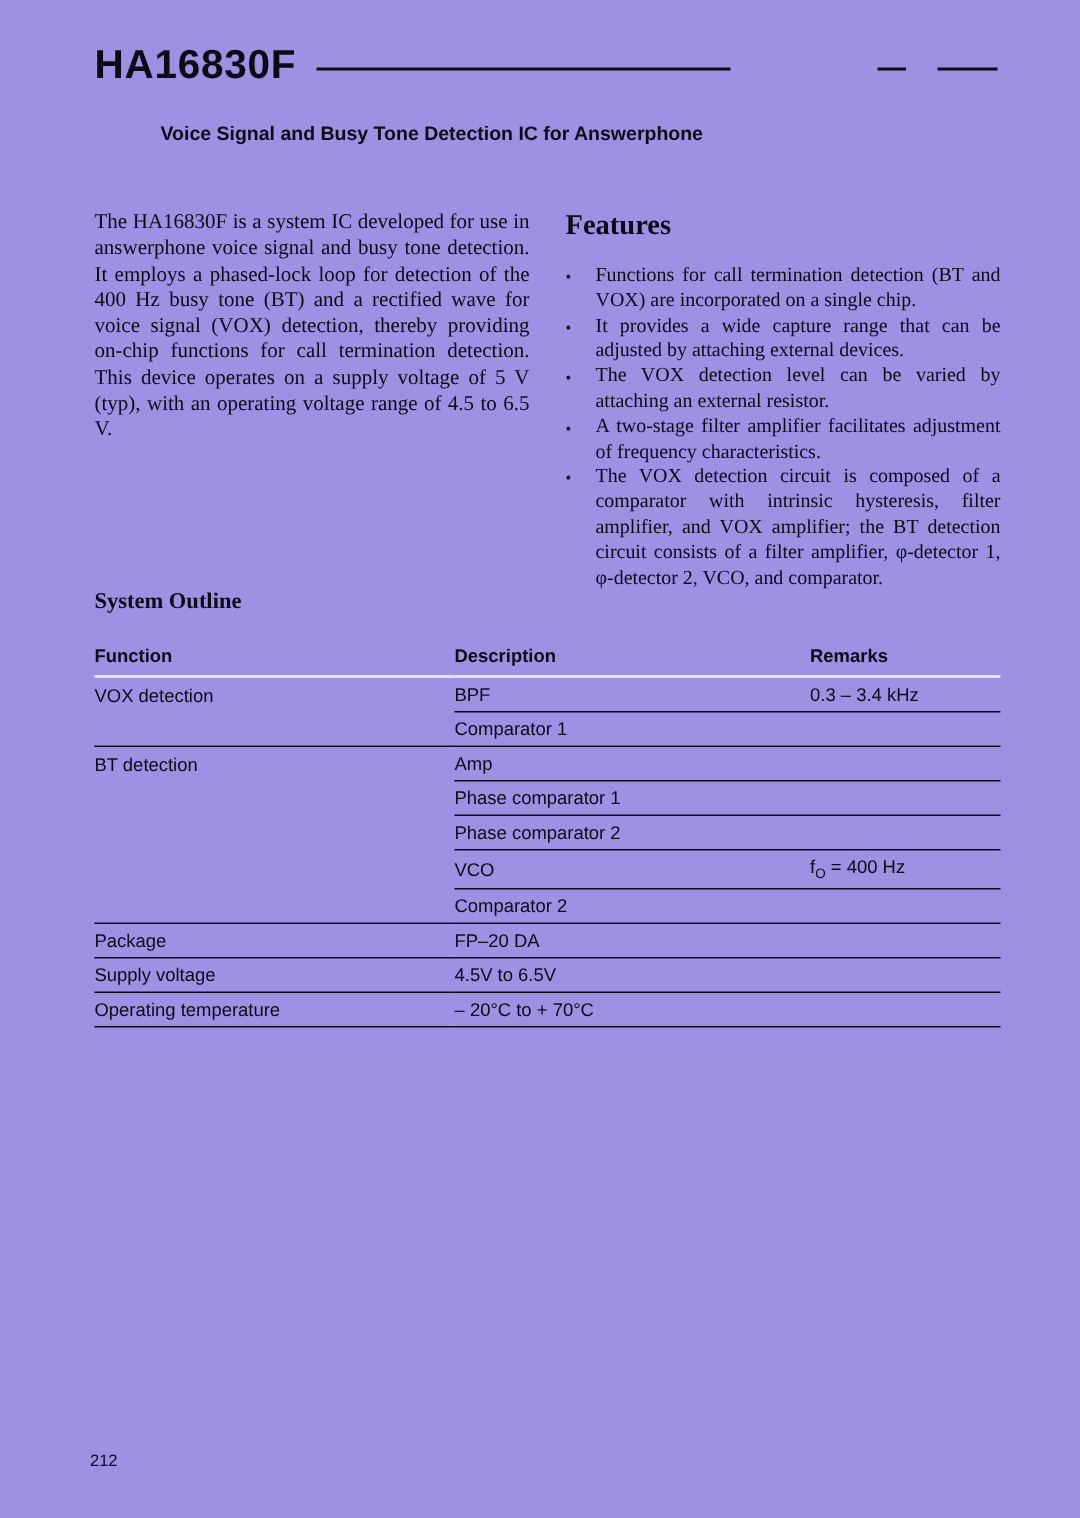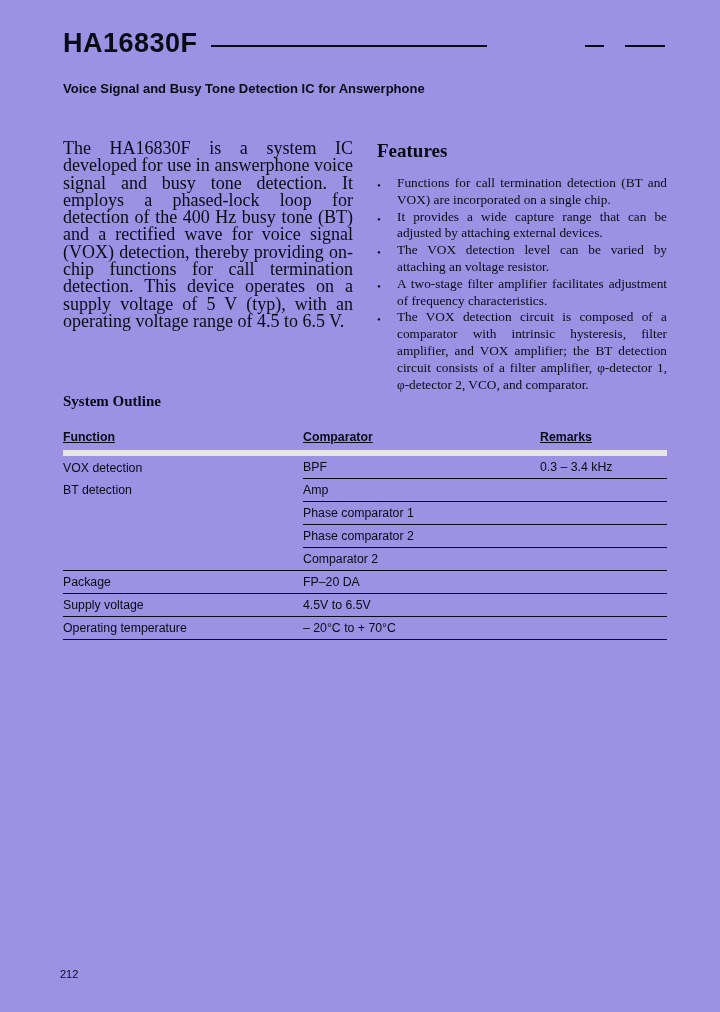--- a/index.html
+++ b/index.html
@@ -21,29 +21,29 @@
     font-weight:bold; font-size:27px; letter-spacing:0.5px;
   }
   .title-rule { height:2px; background:#0b0b16; width:276px; margin-left:13px; margin-top:4px; }
   .dash { height:2px; background:#0b0b16; margin-top:4px; }
   .dash-1 { width:19px; margin-left:98px; }
   .dash-2 { width:40px; margin-left:21px; }
 
   .subtitle {
     margin-top:22px;
     font-family:"Liberation Sans", sans-serif;
-    font-weight:bold; font-size:13px;
+    font-weight:bold; font-size:13px;margin-left:44px;
   }
 
   
   .two-col { margin-top:44px; display:flex; gap:24px; }
   .col-left { width:290px; }
   .col-right { flex:1; }
   .intro-text {
-    font-size:18px; line-height:17.3px;
+    font-size:14px; line-height:17.3px;
     text-align:justify;
   }
   .features-heading {
     font-size:19px; font-weight:bold;
     margin-bottom:13px;
   }
   .features-list { list-style:none; }
   .features-list li { display:flex; font-size:13.3px; line-height:16.8px; }
   .features-list .bullet { width:20px; flex:0 0 20px; font-size:11px; padding-top:2px; }
   .features-list .ftext { flex:1; text-align:justify; }
@@ -55,22 +55,21 @@
   table.outline {
     margin-top:16px;
     width:604px;
     border-collapse:collapse;
     font-family:"Liberation Sans", sans-serif;
     font-size:12.3px;
   }
   table.outline th {
     text-align:left; font-weight:bold;
     padding:4px 0 6px 0;
-    border-bottom:6px solid #e5e5e5;
-    text-decoration:underline;
+    border-bottom:2px solid #e5e5e5;
   }
   table.outline col.c1 { width:240px; }
   table.outline col.c2 { width:237px; }
   table.outline col.c3 { width:127px; }
   table.outline td { padding:4px 0 4px 0; height:22px; vertical-align:middle; }
   tr.full-sep td { border-bottom:1.5px solid #0b0b16; }
   tr.partial-sep td { border-bottom:1.5px solid #0b0b16; }
   tr.partial-sep td.c-func { border-bottom:none; }
   table.outline sub { font-size:9px; }
 
@@ -104,21 +103,21 @@
           <li>
             <span class="bullet">•</span>
             <span class="ftext">Functions for call termination detection  (BT and VOX) are incorporated on a single chip.</span>
           </li>
           <li>
             <span class="bullet">•</span>
             <span class="ftext">It provides a wide capture range that can be adjusted by attaching external devices.</span>
           </li>
           <li>
             <span class="bullet">•</span>
-            <span class="ftext">The VOX detection level can be varied by attaching  an voltage resistor.</span>
+            <span class="ftext">The VOX detection level can be varied by attaching  an external resistor.</span>
           </li>
           <li>
             <span class="bullet">•</span>
             <span class="ftext">A two-stage filter amplifier facilitates adjustment of frequency characteristics.</span>
           </li>
           <li>
             <span class="bullet">•</span>
             <span class="ftext">The VOX detection circuit is composed of a comparator with intrinsic hysteresis, filter amplifier, and VOX amplifier; the BT detection circuit consists of a filter amplifier, φ-detector 1, φ-detector 2, VCO, and comparator.</span>
           </li>
         </ul>
@@ -129,45 +128,55 @@
 
   <table class="outline">
     <colgroup>
         <col class="c1">
         <col class="c2">
         <col class="c3">
       </colgroup>
     <thead>
       <tr>
         <th>Function</th>
-        <th>Comparator</th>
+        <th>Description</th>
         <th>Remarks</th>
       </tr>
     </thead>
     <tbody id="outline-body">
         <tr class="partial-sep">
           <td class="c-func">VOX detection</td>
           <td class="c-desc">BPF</td>
           <td class="c-rem">0.3 – 3.4 kHz</td>
         </tr>
+        <tr class="full-sep">
+          <td class="c-func"></td>
+          <td class="c-desc">Comparator 1</td>
+          <td class="c-rem"></td>
+        </tr>
         <tr class="partial-sep">
           <td class="c-func">BT detection</td>
           <td class="c-desc">Amp</td>
           <td class="c-rem"></td>
         </tr>
         <tr class="partial-sep">
           <td class="c-func"></td>
           <td class="c-desc">Phase comparator 1</td>
           <td class="c-rem"></td>
         </tr>
         <tr class="partial-sep">
           <td class="c-func"></td>
           <td class="c-desc">Phase comparator 2</td>
           <td class="c-rem"></td>
         </tr>
+        <tr class="partial-sep">
+          <td class="c-func"></td>
+          <td class="c-desc">VCO</td>
+          <td class="c-rem"><span>f</span><sub>O</sub><span> = 400 Hz</span></td>
+        </tr>
         <tr class="full-sep">
           <td class="c-func"></td>
           <td class="c-desc">Comparator 2</td>
           <td class="c-rem"></td>
         </tr>
         <tr class="full-sep">
           <td class="c-func">Package</td>
           <td class="c-desc">FP–20 DA</td>
           <td class="c-rem"></td>
         </tr>

